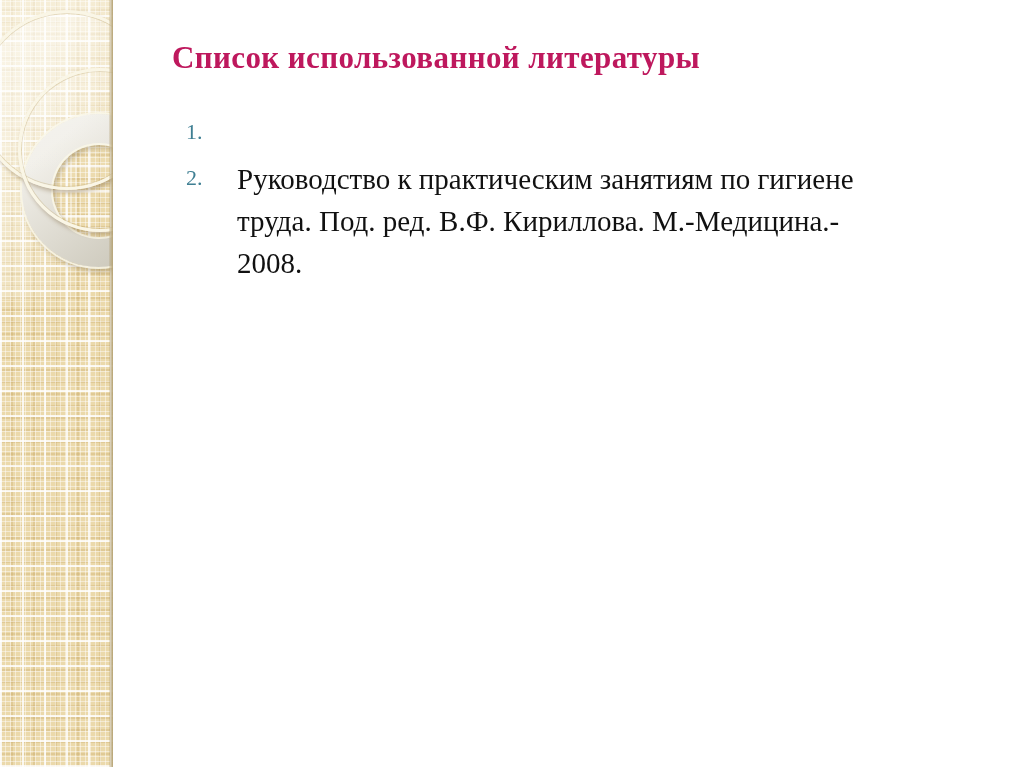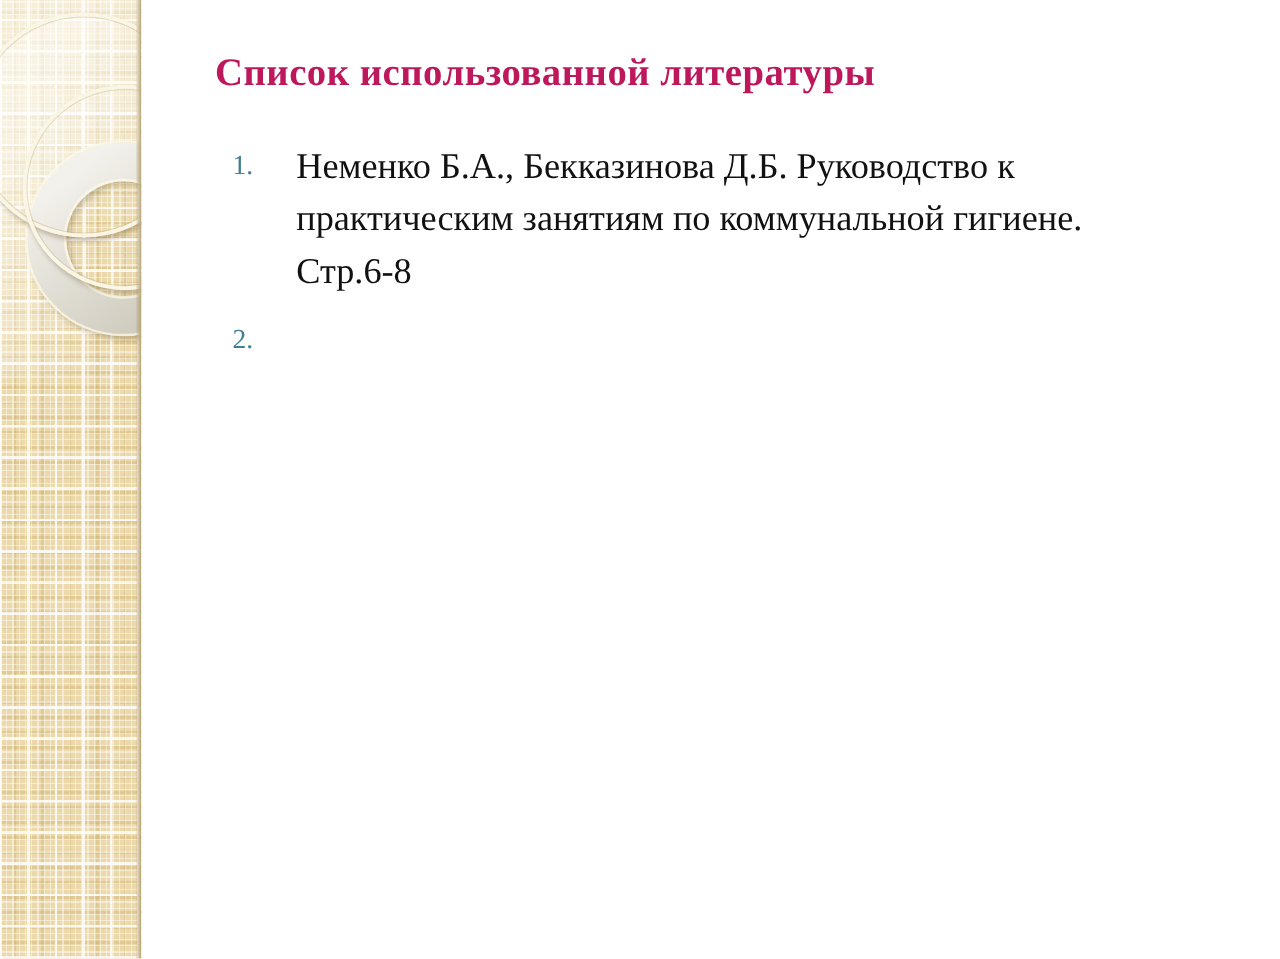--- a/index.html
+++ b/index.html
@@ -86,20 +86,20 @@
   <div class="circle-thin circle-a"></div>
   <div class="circle-thin circle-b"></div>
   <div class="seam"></div>
 </div>
 
 <h1 class="title">Список использованной литературы</h1>
 
 <div class="ref-list">
   <div class="ref-item">
     <span class="ref-num">1.</span>
-    <div class="ref-text">Неменко Б.А., Бекказинова Д.Б. Руководство к
-практическим занятиям по коммунальной гигиене.
-Стр.6-8</div>
   </div>
   <div class="ref-item">
     <span class="ref-num">2.</span>
+    <div class="ref-text">Руководство к практическим занятиям по гигиене
+труда. Под. ред. В.Ф. Кириллова. М.-Медицина.-
+2008.</div>
   </div>
 </div>
 
 </body></html>

